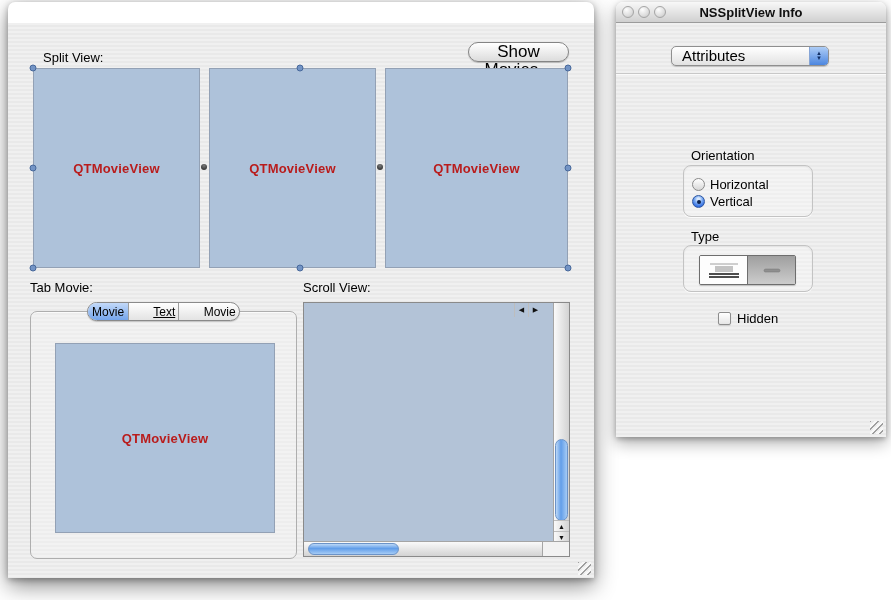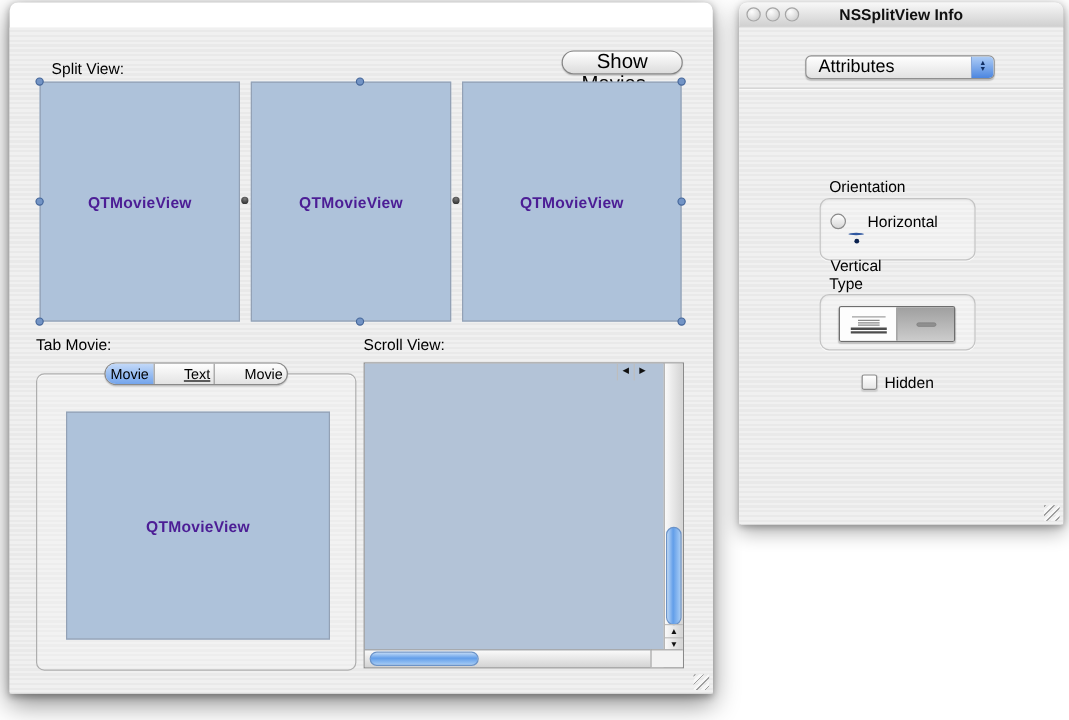--- a/index.html
+++ b/index.html
@@ -37,21 +37,21 @@
   
   .push-button { position:absolute; height:20px; border:1px solid #848484; border-radius:11px;
     background:linear-gradient(#ffffff,#dcdcdc); font-family:"Liberation Sans",sans-serif;
     font-size:17px; color:#000; text-align:center; line-height:18px;
     box-shadow:0 1px 1px rgba(0,0,0,.22); cursor:default; }
 
   
   .splitview { position:absolute; left:25px; top:66px; width:535px; height:200px; }
   .qtpanel { position:absolute; top:0; height:200px; background:#aec2da; border:1px solid #93a1b5;
     display:flex; align-items:center; justify-content:center; }
-  .qtlabel { color:#4c1d95; font-size:13px; font-weight:bold; letter-spacing:.2px; }
+  .qtlabel { color:#b91c1c; font-size:13px; font-weight:bold; letter-spacing:.2px; }
   .divider { position:absolute; top:0; height:200px; width:9px; }
   .dimple { position:absolute; left:1px; top:96px; width:6px; height:6px; border-radius:50%;
     background:radial-gradient(circle at 50% 30%, #7a7a7a, #3a3a3a 70%); }
   .handle { position:absolute; width:7px; height:7px; border-radius:50%;
     background:#7394c5; border:1px solid #47689b; transform:translate(-50%,-50%); }
 
   
   .tabbox { position:absolute; left:22px; top:307px; width:267px; height:248px;
     border:1px solid #aeaeae; border-radius:7px;
     background:rgba(255,255,255,.18); box-shadow:inset 0 1px 0 rgba(255,255,255,.7); }
@@ -95,21 +95,21 @@
     background:linear-gradient(#aecdf6,#4c86df); border-left:1px solid #86a5d6;
     display:flex; flex-direction:column; align-items:center; justify-content:center; }
   .popup-cap span { font-size:6px; line-height:5px; color:#122f63; }
   .separator { position:absolute; left:0; right:0; top:50px; height:2px;
     border-top:1px solid #c8c8c8; border-bottom:1px solid #fafafa; }
 
   .groupbox { position:absolute; left:67px; width:130px; border:1px solid #c3c3c3; border-radius:8px;
     background:rgba(255,255,255,.30); box-shadow:inset 0 1px 2px rgba(0,0,0,.06), 0 1px 0 rgba(255,255,255,.8); }
   .grouplabel { position:absolute; left:75px; font-size:13px; color:#000; }
 
-  .radiorow { position:absolute; left:8px; display:flex; align-items:center; gap:18px; height:14px; }
+  .radiorow { position:absolute; left:8px; display:flex; align-items:center; gap:5px; height:14px; }
   .radio { width:13px; height:13px; border-radius:50%; border:1px solid #8a8a8a;
     background:linear-gradient(#ffffff,#d7d7d7); }
   .radio.on { border:1px solid #2f57a0; position:relative;
     background:radial-gradient(circle at 50% 30%, #d9e9fd 0 15%, #7cabf2 40%, #2e6ae0 78%, #1d4cab); }
   .radio.on::after { content:""; position:absolute; left:4px; top:4px; width:4px; height:4px;
     border-radius:50%; background:#0b2250; }
   .radiolabel { font-size:13px; color:#000; }
 
   .segctrl { position:absolute; left:15px; top:9px; width:97px; height:30px; display:flex;
     border:1px solid #6e6e6e; border-radius:2px; overflow:hidden; box-shadow:0 1px 1px rgba(0,0,0,.2); }
@@ -223,21 +223,21 @@
         </span>
       </div>
       <div class="separator"></div>
 
       <span class="grouplabel" style="top:125px;">Orientation</span>
       <div class="groupbox" style="top:142px; height:52px;">
         <div class="radiorow" style="top:11px;">
           <span class="radio"></span>
           <span class="radiolabel">Horizontal</span>
         </div>
-        <div class="radiorow" style="top:28px;flex-direction:column;">
+        <div class="radiorow" style="top:28px;">
           <span class="radio on"></span>
           <span class="radiolabel">Vertical</span>
         </div>
       </div>
 
       <span class="grouplabel" style="top:206px;">Type</span>
       <div class="groupbox" style="top:222px; height:47px;">
         <div class="segctrl">
           <div class="seg seg-on">
             <svg width="36" height="22">

